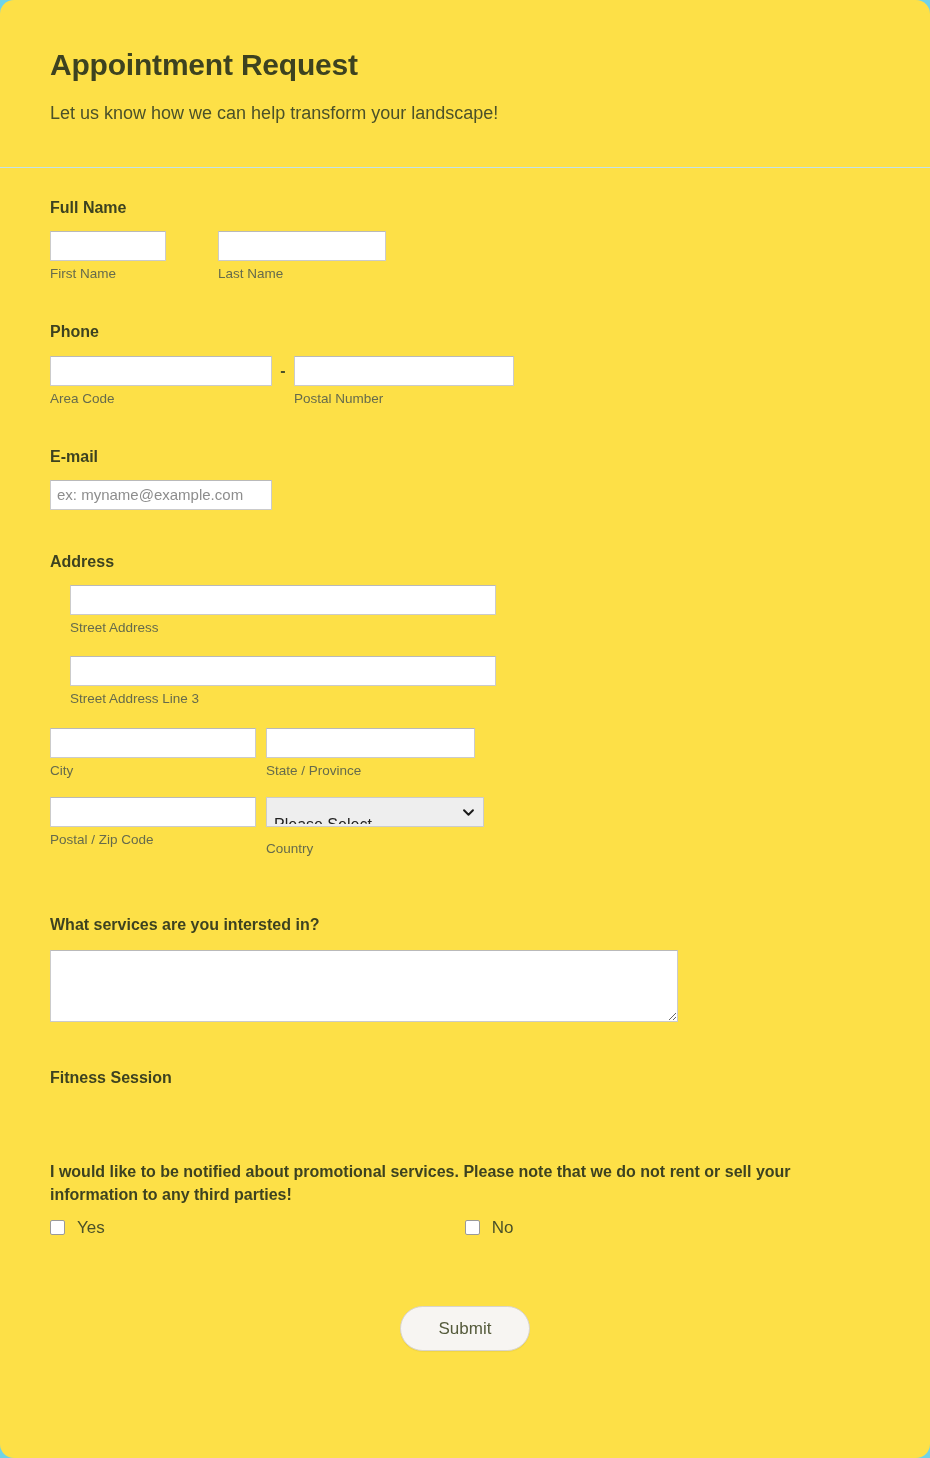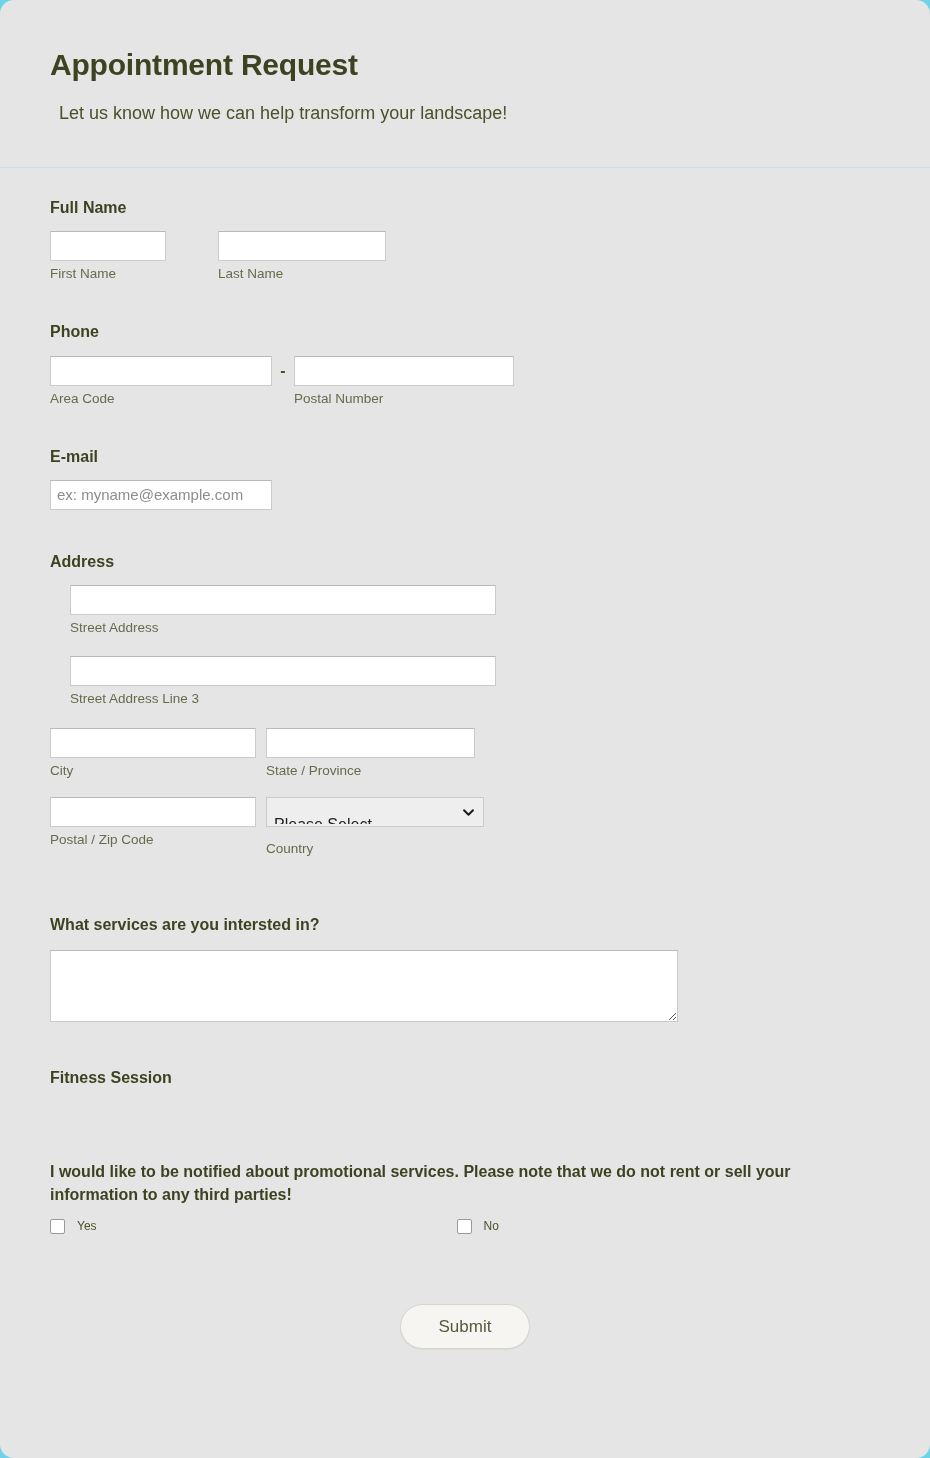--- a/index.html
+++ b/index.html
@@ -14,21 +14,21 @@
     font-family: "Liberation Sans", sans-serif;
     overflow: hidden;
   }
 
   .form-card {
     position: absolute;
     left: 0px;
     top: 0px;
     width: 930px;
     height: 1458px;
-    background: #e5e5e5;
+    background: #fde047;
     border-radius: 14px;
     box-sizing: border-box;
     overflow: hidden;
   }
 
   
   .form-header {
     padding: 48px 50px 0 50px;
     border-bottom: 1px solid #c3e2ea;
     height: 168px;
@@ -36,21 +36,21 @@
   }
   .form-title {
     margin: 0;
     font-size: 30px;
     font-weight: bold;
     color: #3d4220;
     letter-spacing: -0.2px;
     line-height: 1.1;
   }
   .form-subtitle {
-    margin: 22px 0 0 9px;
+    margin: 22px 0 0 0;
     font-size: 18px;
     color: #4b5129;
     font-weight: normal;
     line-height: 1.2;
   }
 
   
   .form-body {
     padding: 0 50px;
   }
@@ -185,21 +185,21 @@
     font-weight: bold;
     color: #3d4220;
     line-height: 1.42;
     margin: 0 0 12px 0;
     max-width: 840px;
   }
   .choice-row { display: flex; align-items: center; }
   .choice {
     display: flex;
     align-items: center;
-    font-size: 12px;
+    font-size: 17px;
     color: #4b5129;
   }
   .choice.no { margin-left: 360px; }
   .cbx {
     width: 15px;
     height: 15px;
     border: 1px solid #9a9a9a;
     background: #ffffff;
     border-radius: 2px;
     box-sizing: border-box;

